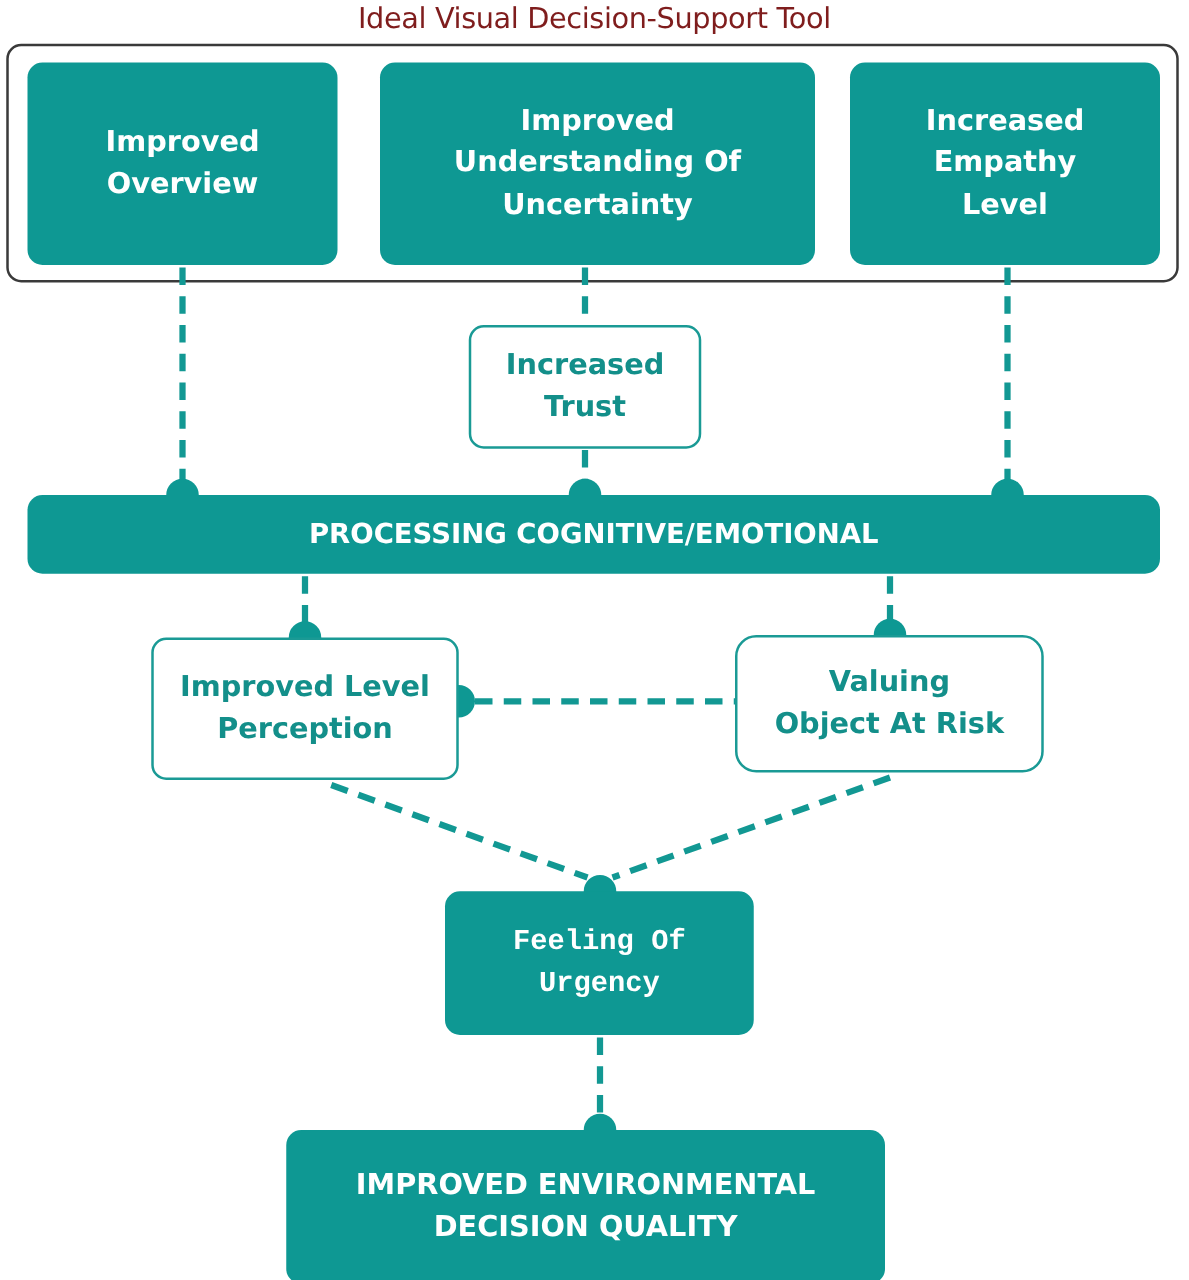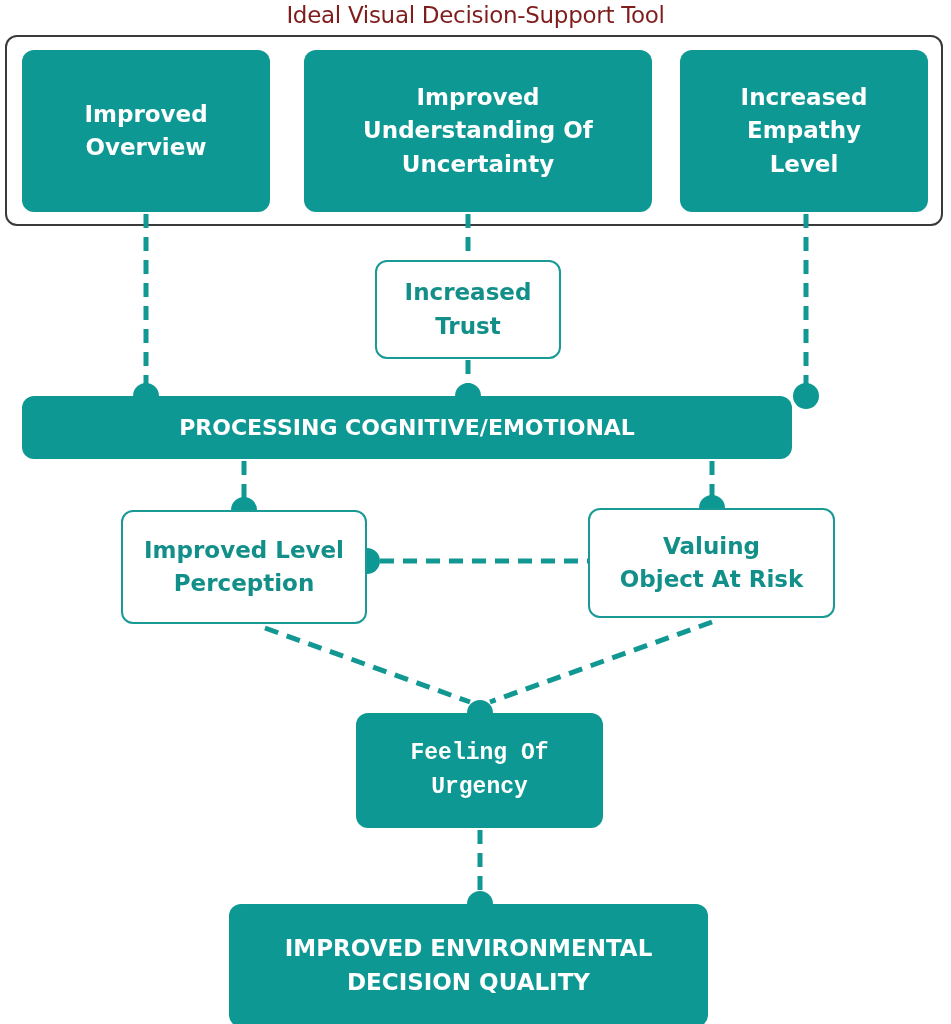--- a/index.html
+++ b/index.html
@@ -56,29 +56,29 @@
   <span class="label">Increased
 Empathy
 Level</span>
 </div>
 
 <div class="box outline" style="left:375px;top:260px;width:186px;height:99px;font-size:23px;">
   <span class="label">Increased
 Trust</span>
 </div>
 
-<div class="box filled" style="left:22px;top:396px;width:770px;height:63px;font-size:22px;">
+<div class="box filled" style="left:22px;top:396px;width:906px;height:63px;font-size:22px;">
   <span class="label">PROCESSING COGNITIVE/EMOTIONAL</span>
 </div>
 
 <div class="box outline" style="left:121px;top:510px;width:246px;height:114px;font-size:23px;">
   <span class="label">Improved Level
 Perception</span>
 </div>
-<div class="box outline" style="left:588px;top:508px;width:247px;height:110px;font-size:23px;">
+<div class="box outline" style="left:588px;top:508px;width:247px;height:110px;font-size:23px;border-radius:17px;">
   <span class="label">Valuing
 Object At Risk</span>
 </div>
 
 <div class="box filled" style="left:356px;top:713px;width:247px;height:115px;font-size:23px;font-family:Liberation Mono, monospace;">
   <span class="label">Feeling Of
 Urgency</span>
 </div>
 
 <div class="box filled" style="left:229px;top:904px;width:479px;height:123px;font-size:23px;">

